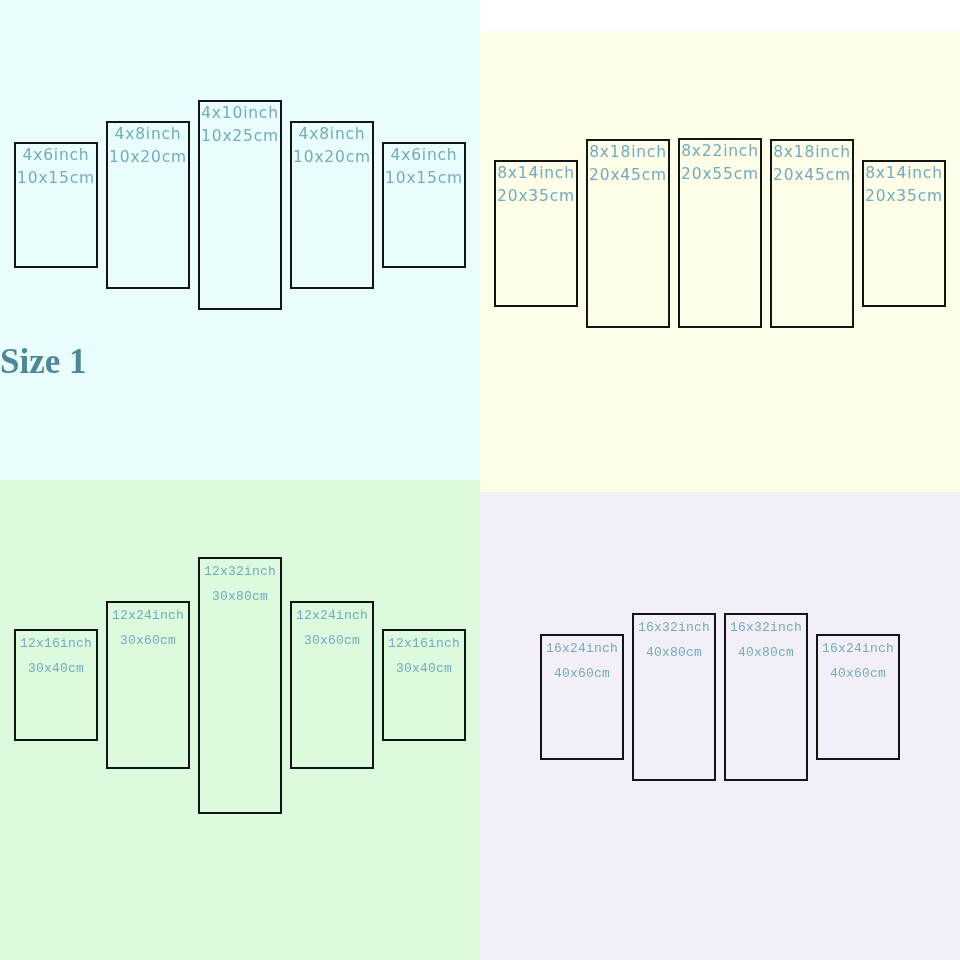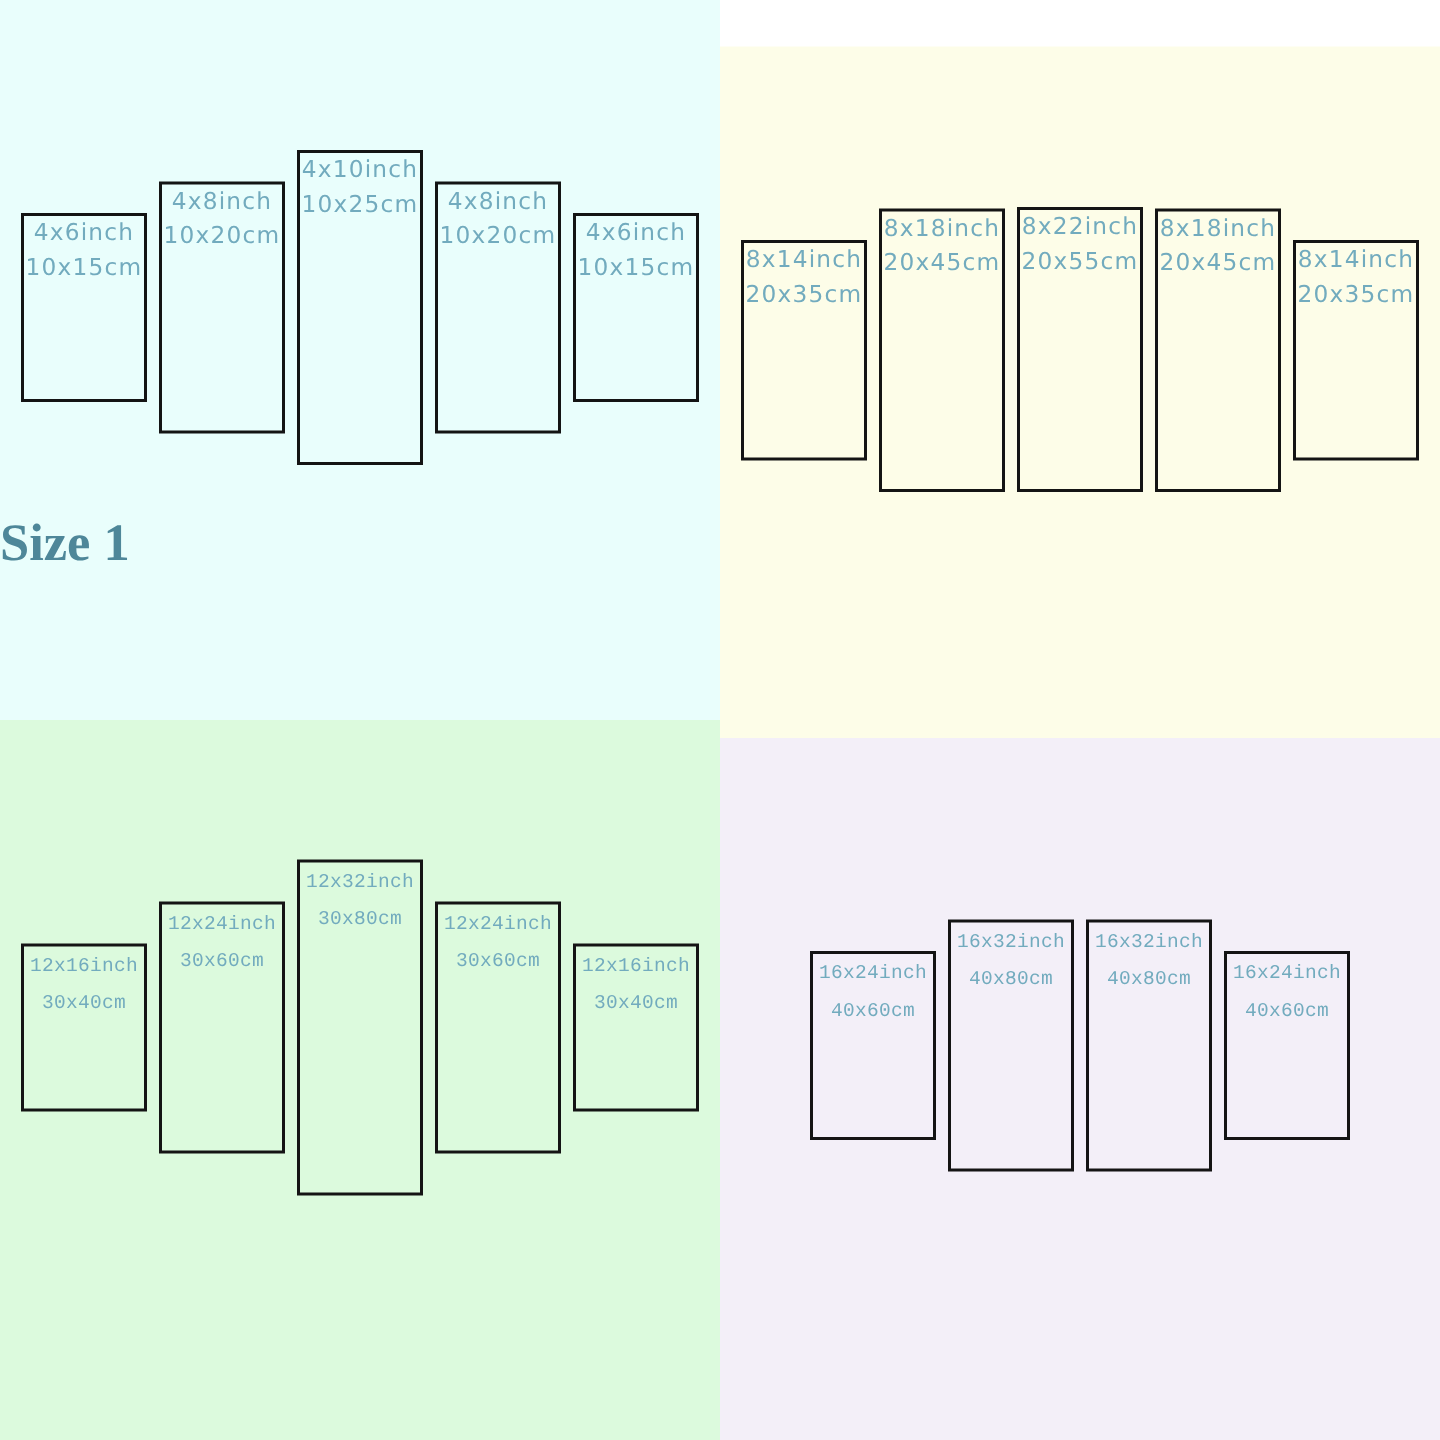--- a/index.html
+++ b/index.html
@@ -125,21 +125,21 @@
   <section class="quadrant q3 style-b">
     <div class="panels-row">
       <div class="panel" style="height: 112px;">
         <span class="line">12x16inch</span>
         <span class="line">30x40cm</span>
       </div>
       <div class="panel" style="height: 168px;">
         <span class="line">12x24inch</span>
         <span class="line">30x60cm</span>
       </div>
-      <div class="panel" style="height: 224px;">
+      <div class="panel" style="height: 257px;">
         <span class="line">12x32inch</span>
         <span class="line">30x80cm</span>
       </div>
       <div class="panel" style="height: 168px;">
         <span class="line">12x24inch</span>
         <span class="line">30x60cm</span>
       </div>
       <div class="panel" style="height: 112px;">
         <span class="line">12x16inch</span>
         <span class="line">30x40cm</span>

